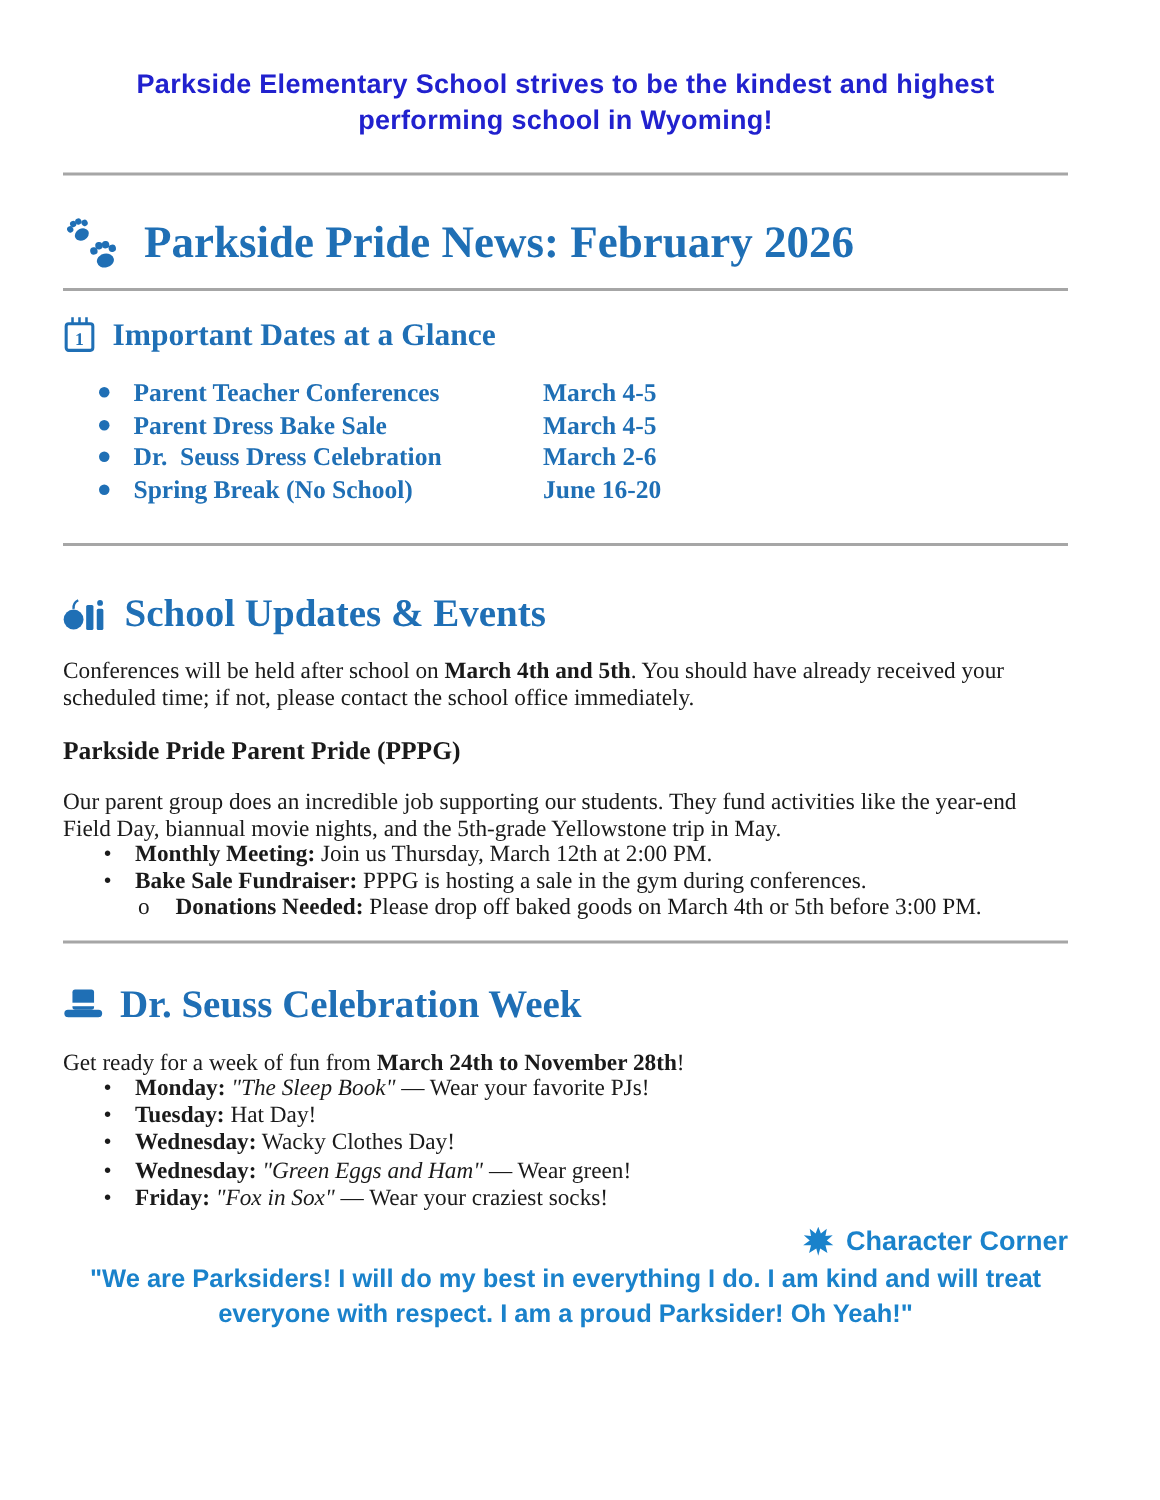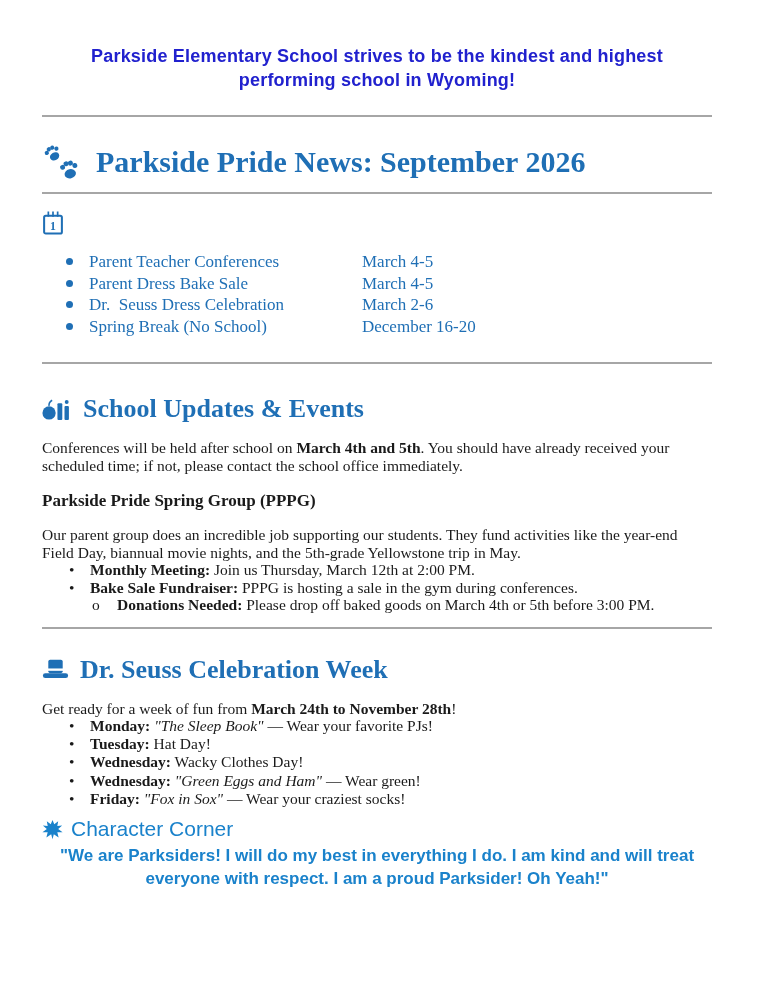--- a/index.html
+++ b/index.html
@@ -42,41 +42,41 @@
     display:flex;align-items:center;gap:11px;
     font-weight:bold;font-size:26px;color:var(--heading-blue);
   }
   .h2-dates{margin-top:16px;font-size:21px}
   .h2-school{margin-top:30px}
   .h2-seuss{margin-top:26px}
   .h2 svg,.title svg{flex:none;color:var(--heading-blue)}
 
   .dates-list{list-style:none;margin-top:15px;padding-left:24px}
   .dates-list li{display:flex;align-items:center;line-height:21.5px;
-    font-weight:normal;font-size:17px;color:var(--heading-blue)}
+    font-weight:bold;font-size:17px;color:var(--heading-blue)}
   .dates-list .dot{width:7px;height:7px;border-radius:50%;
     background:var(--heading-blue);margin-right:16px;flex:none}
   .dates-list .lbl{width:273px}
 
   h3{margin-top:17px;font-size:17px;font-weight:bold;color:var(--body-black)}
   p.body{margin-top:15px;font-size:15.5px;line-height:17.5px}
   .blist{list-style:none;padding-left:27px}
   .blist>li{display:flex;font-size:15.5px;line-height:17.5px}
   .bmark{width:21px;flex:none}
   .bcontent{flex:1}
   .sublist{list-style:none;padding-left:23px}
   .sublist>li{display:flex;font-size:15.5px;line-height:17.5px}
   .smark{width:25px;flex:none}
   .seuss-list>li{line-height:18.2px}
   .seuss-intro{margin-top:14px}
 
   .corner{
     margin-top:9px;display:flex;align-items:center;gap:8px;
     font-family:"Liberation Sans","DejaVu Sans",sans-serif;
-    font-weight:normal;font-size:21px;color:var(--comic-blue);
+    font-weight:bold;font-size:18px;color:var(--comic-blue);justify-content:flex-end;
   }
   .corner svg{flex:none;color:var(--comic-blue)}
   .every{
     margin-top:3px;text-align:center;
     font-family:"Liberation Sans","DejaVu Sans",sans-serif;
     font-size:14.5px;line-height:18px;color:var(--body-black);
   }
   .chant{
     margin:3px auto 0;max-width:635px;text-align:center;
     font-family:"Liberation Sans","DejaVu Sans",sans-serif;
@@ -102,31 +102,32 @@
         <circle cx="5.5" cy="-1.7" r="2.2"></circle>
       </g>
       <g transform="translate(28.5,28) rotate(-12) scale(1.18)">
         <ellipse cx="0" cy="4.6" rx="5.1" ry="4.1"></ellipse>
         <circle cx="-5.5" cy="-2.4" r="2.2"></circle>
         <circle cx="-1.9" cy="-4.8" r="2.2"></circle>
         <circle cx="2.1" cy="-4.6" r="2.2"></circle>
         <circle cx="5.5" cy="-1.7" r="2.2"></circle>
       </g>
     </svg>
-    <span>Parkside Pride News: September 2026</span>
+    <span>Parkside Pride News: February 2026</span>
   </h1>
 
   <hr class="rule rule-2">
 
   <h2 class="h2 h2-dates">
     <svg viewBox="0 0 26 30" width="22" height="26" aria-hidden="true">
       <rect x="2.5" y="6.5" width="21" height="21" rx="2" fill="none" stroke="currentColor" stroke-width="2.4"></rect>
       <path d="M7.5 1.5 v6 M13 1.5 v6 M18.5 1.5 v6" stroke="currentColor" stroke-width="2" fill="none"></path>
       <text x="13" y="23" text-anchor="middle" font-size="14" font-weight="bold" fill="currentColor" font-family="Liberation Serif, serif">1</text>
     </svg>
+    <span>Important Dates at a Glance</span>
   </h2>
 
   <ul class="dates-list">
     <li>
       <span class="dot"></span>
       <span class="lbl">Parent Teacher Conferences</span>
       <span class="date">March 4-5</span>
     </li>
     <li>
       <span class="dot"></span>
@@ -134,40 +135,40 @@
       <span class="date">March 4-5</span>
     </li>
     <li>
       <span class="dot"></span>
       <span class="lbl">Dr.&nbsp; Seuss Dress Celebration</span>
       <span class="date">March 2-6</span>
     </li>
     <li>
       <span class="dot"></span>
       <span class="lbl">Spring Break (No School)</span>
-      <span class="date">December 16-20</span>
+      <span class="date">June 16-20</span>
     </li>
   </ul>
 
   <hr class="rule rule-3">
 
   <h2 class="h2 h2-school">
     <svg viewBox="0 0 34 27" width="30" height="24" fill="currentColor" aria-hidden="true">
       <circle cx="8" cy="18" r="7.5"></circle>
       <path d="M8 10 q-0.5 -4.5 3.5 -6.5" stroke="currentColor" stroke-width="1.8" fill="none"></path>
       <rect x="17.5" y="7" width="5.5" height="19" rx="1.2"></rect>
       <rect x="25.5" y="10" width="5" height="16" rx="1.2"></rect>
       <circle cx="28" cy="5.5" r="2.2"></circle>
     </svg>
     <span>School Updates &amp; Events</span>
   </h2>
 
   <p class="body"><span>Conferences will be held after school on </span><span class="b">March 4th and 5th</span><span>. You should have already received your scheduled time; if not, please contact the school office immediately.</span></p>
 
-  <h3>Parkside Pride Spring Group (PPPG)</h3>
+  <h3>Parkside Pride Parent Pride (PPPG)</h3>
   <p class="body"><span>Our parent group does an incredible job supporting our students. They fund activities like the year-end Field Day, biannual movie nights, and the 5th-grade Yellowstone trip in May.</span></p>
 
   <ul class="blist">
     <li>
       <span class="bmark">•</span>
       <div class="bcontent"><span class="b">Monthly Meeting:</span><span> Join us Thursday, March 12th at 2:00 PM.</span></div>
     </li>
     <li>
       <span class="bmark">•</span>
       <div class="bcontent"><span class="b">Bake Sale Fundraiser:</span><span> PPPG is hosting a sale in the gym during conferences.</span></div>

